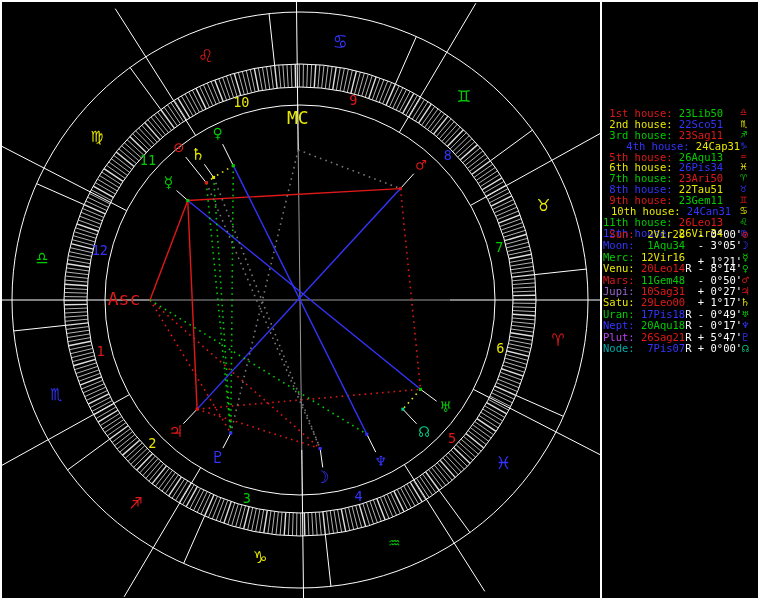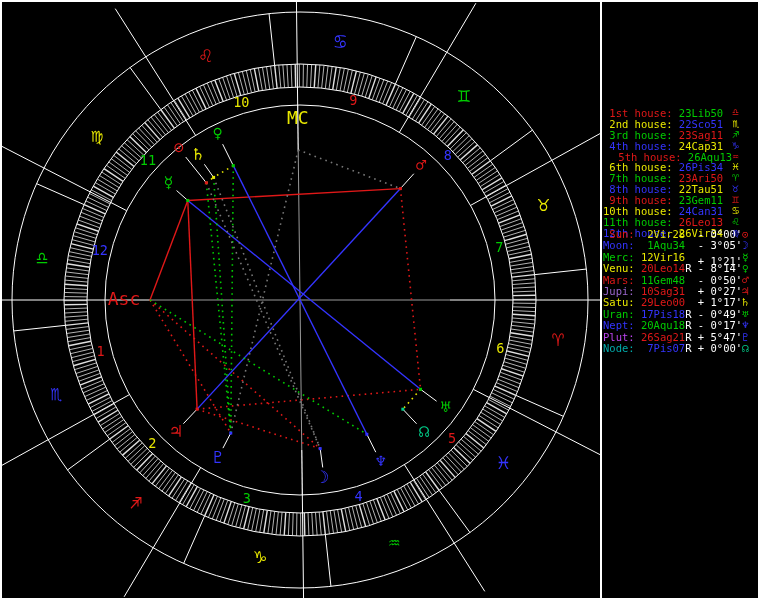--- a/index.html
+++ b/index.html
@@ -502,27 +502,27 @@
     <rect x="401.3422640544022" y="407.69463688370695" width="3" height="3" fill="#00cc88"></rect>
     <text x="424.0963319589787" y="431.7615285063397" fill="#00cc88" font-size="17" text-anchor="middle" dominant-baseline="middle" font-family="&quot;DejaVu Sans&quot;,sans-serif">☊</text>
   </svg>
 <div class="divider"></div>
 
 <div id="sidebar">
   <div class="houses">
       <div class="row"><span style="color: rgb(224, 24, 24);"> 1st house: </span><span style="color: rgb(0, 204, 0);">23Lib50</span><span class="g" style="color: rgb(224, 24, 24);">♎</span></div>
       <div class="row"><span style="color: rgb(232, 232, 0);"> 2nd house: </span><span style="color: rgb(52, 52, 255);">22Sco51</span><span class="g" style="color: rgb(232, 232, 0);">♏</span></div>
       <div class="row"><span style="color: rgb(0, 204, 0);"> 3rd house: </span><span style="color: rgb(224, 24, 24);">23Sag11</span><span class="g" style="color: rgb(0, 204, 0);">♐</span></div>
-      <div class="row"><span style="color: rgb(52, 52, 255);"> 4th house: </span><span style="color: rgb(232, 232, 0);">24Cap31</span><span class="g" style="color: rgb(52, 52, 255);">♑</span></div>
-      <div class="row"><span style="color: rgb(224, 24, 24); padding-left: 9px;"> 5th house: </span><span style="color: rgb(0, 204, 0);">26Aqu13</span><span class="g" style="color: rgb(224, 24, 24);">♒</span></div>
+      <div class="row"><span style="color: rgb(52, 52, 255); padding-left: 17px;"> 4th house: </span><span style="color: rgb(232, 232, 0);">24Cap31</span><span class="g" style="color: rgb(52, 52, 255);">♑</span></div>
+      <div class="row"><span style="color: rgb(224, 24, 24);"> 5th house: </span><span style="color: rgb(0, 204, 0);">26Aqu13</span><span class="g" style="color: rgb(224, 24, 24);">♒</span></div>
       <div class="row"><span style="color: rgb(232, 232, 0);"> 6th house: </span><span style="color: rgb(52, 52, 255);">26Pis34</span><span class="g" style="color: rgb(232, 232, 0);">♓</span></div>
       <div class="row"><span style="color: rgb(0, 204, 0);"> 7th house: </span><span style="color: rgb(224, 24, 24);">23Ari50</span><span class="g" style="color: rgb(0, 204, 0);">♈</span></div>
       <div class="row"><span style="color: rgb(52, 52, 255);"> 8th house: </span><span style="color: rgb(232, 232, 0);">22Tau51</span><span class="g" style="color: rgb(52, 52, 255);">♉</span></div>
       <div class="row"><span style="color: rgb(224, 24, 24);"> 9th house: </span><span style="color: rgb(0, 204, 0);">23Gem11</span><span class="g" style="color: rgb(224, 24, 24);">♊</span></div>
-      <div class="row"><span style="color: rgb(232, 232, 0);">10th house: </span><span style="color: rgb(52, 52, 255);">24Can31</span><span class="g" style="color: rgb(232, 232, 0);">♋</span></div>
+      <div class="row"><span style="color: rgb(232, 232, 0); padding-left: 8px;">10th house: </span><span style="color: rgb(52, 52, 255);">24Can31</span><span class="g" style="color: rgb(232, 232, 0);">♋</span></div>
       <div class="row"><span style="color: rgb(0, 204, 0);">11th house: </span><span style="color: rgb(224, 24, 24);">26Leo13</span><span class="g" style="color: rgb(0, 204, 0);">♌</span></div>
       <div class="row"><span style="color: rgb(52, 52, 255);">12th house: </span><span style="color: rgb(232, 232, 0);">26Vir34</span><span class="g" style="color: rgb(52, 52, 255);">♍</span></div>
     </div>
   <div class="planets">
       <div class="row"><span style="color: rgb(224, 24, 24);"> Sun: </span><span style="color: rgb(232, 232, 0);"> 2Vir28</span><span style="color: rgb(255, 255, 255);">  - 0°00'</span><span class="g" style="color: rgb(224, 24, 24);">⊙</span></div>
       <div class="row"><span style="color: rgb(52, 52, 255);">Moon: </span><span style="color: rgb(0, 204, 0);"> 1Aqu34</span><span style="color: rgb(255, 255, 255);">  - 3°05'</span><span class="g" style="color: rgb(52, 52, 255);">☽</span></div>
       <div class="row"><span style="color: rgb(0, 204, 0);">Merc: </span><span style="color: rgb(232, 232, 0);">12Vir16</span><span style="color: rgb(255, 255, 255); margin-top: 9px;">  + 1°21'</span><span class="g" style="color: rgb(0, 204, 0);">☿</span></div>
       <div class="row"><span style="color: rgb(232, 232, 0);">Venu: </span><span style="color: rgb(224, 24, 24);">20Leo14</span><span style="color: rgb(255, 255, 255);">R - 8°14'</span><span class="g" style="color: rgb(0, 204, 0);">♀</span></div>
       <div class="row"><span style="color: rgb(224, 24, 24);">Mars: </span><span style="color: rgb(0, 204, 0);">11Gem48</span><span style="color: rgb(255, 255, 255);">  - 0°50'</span><span class="g" style="color: rgb(224, 24, 24);">♂</span></div>
       <div class="row"><span style="color: rgb(153, 102, 204);">Jupi: </span><span style="color: rgb(224, 24, 24);">10Sag31</span><span style="color: rgb(255, 255, 255);">  + 0°27'</span><span class="g" style="color: rgb(224, 24, 24);">♃</span></div>

